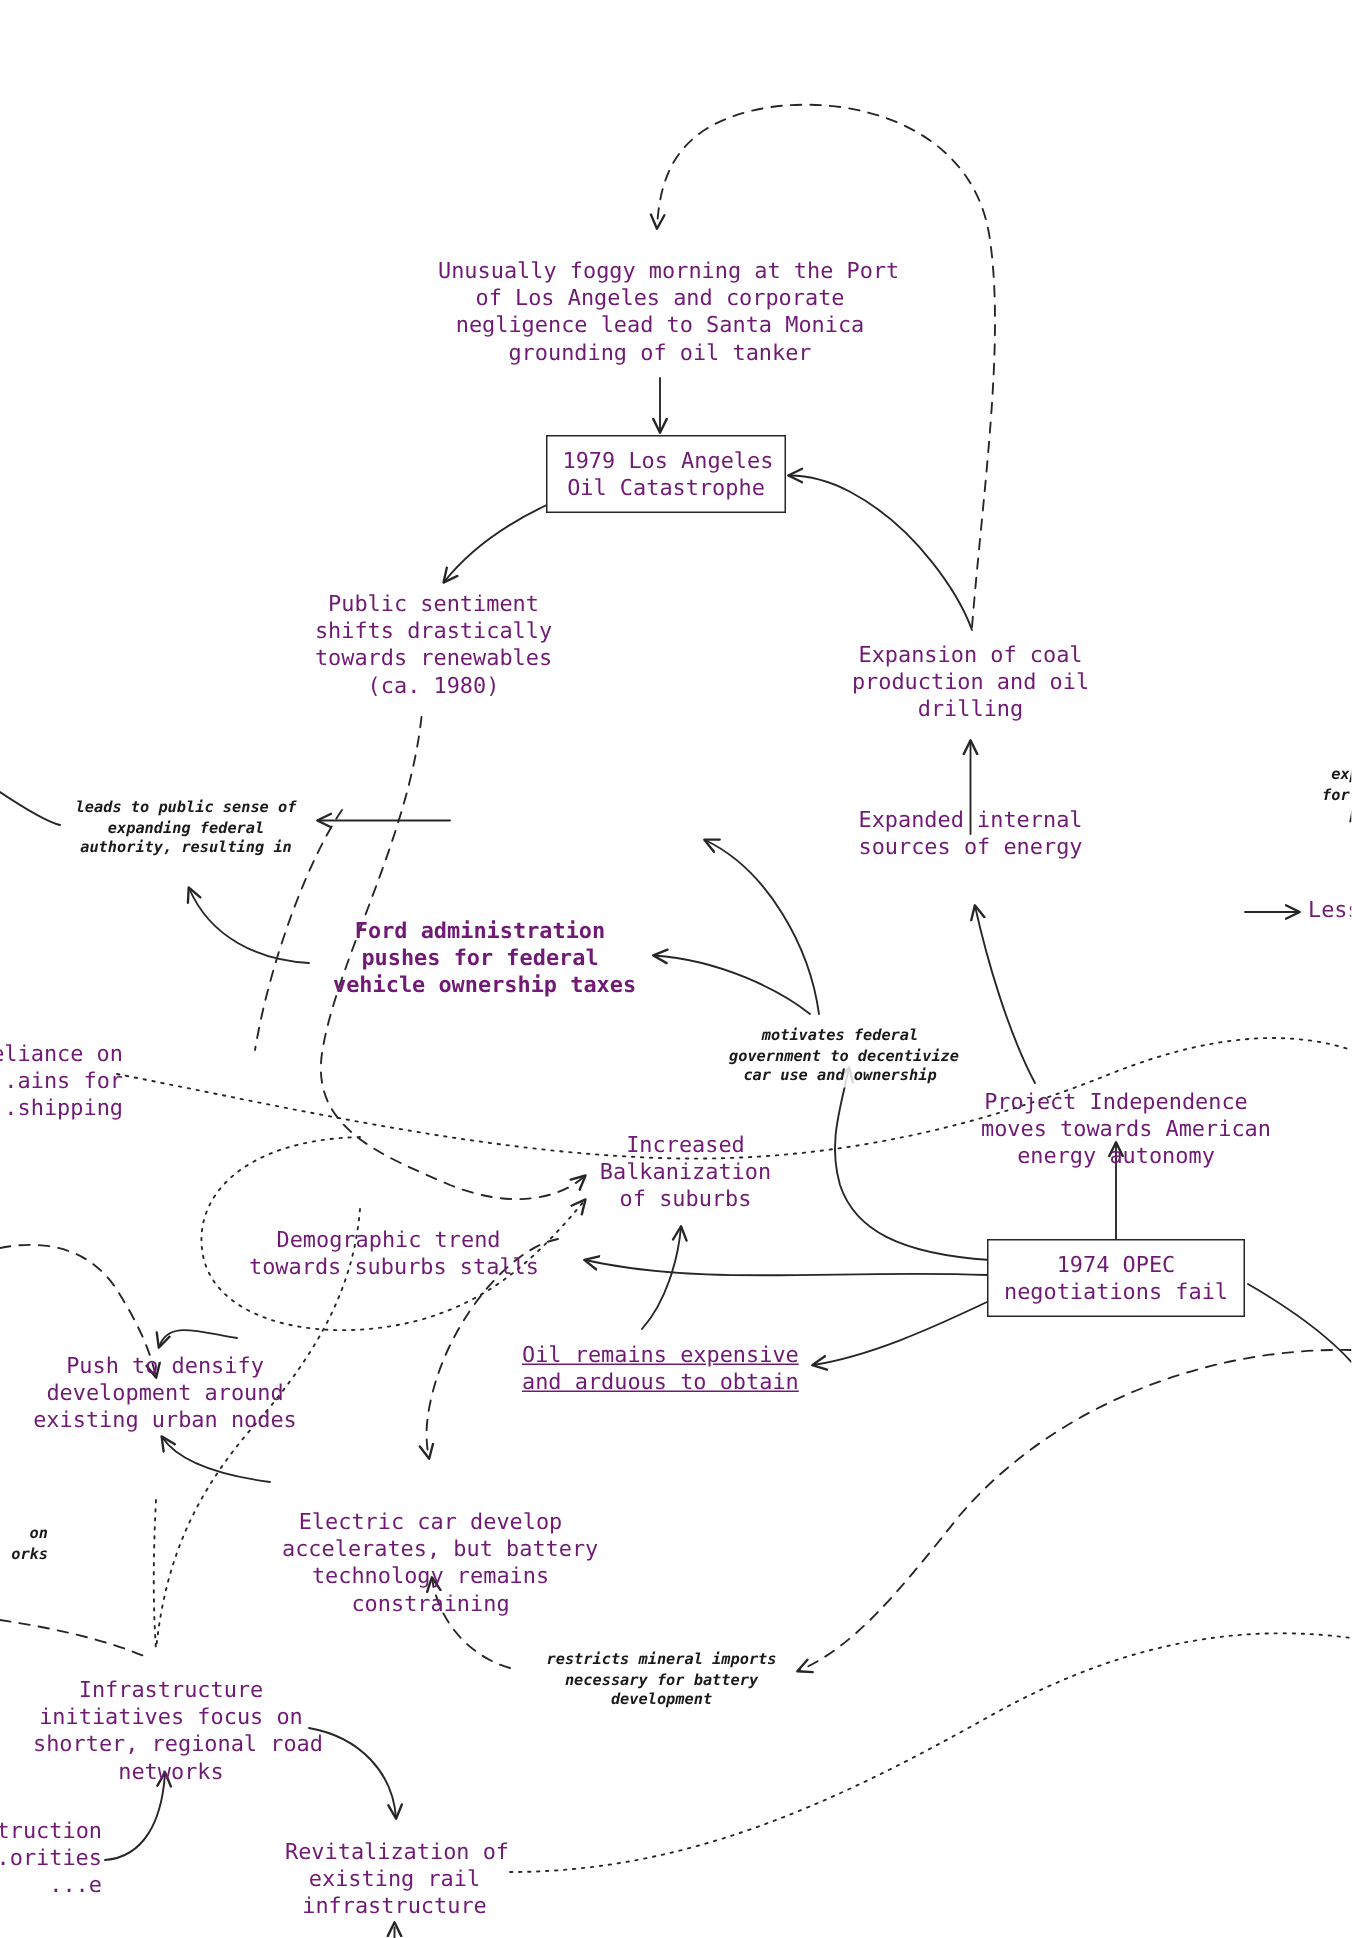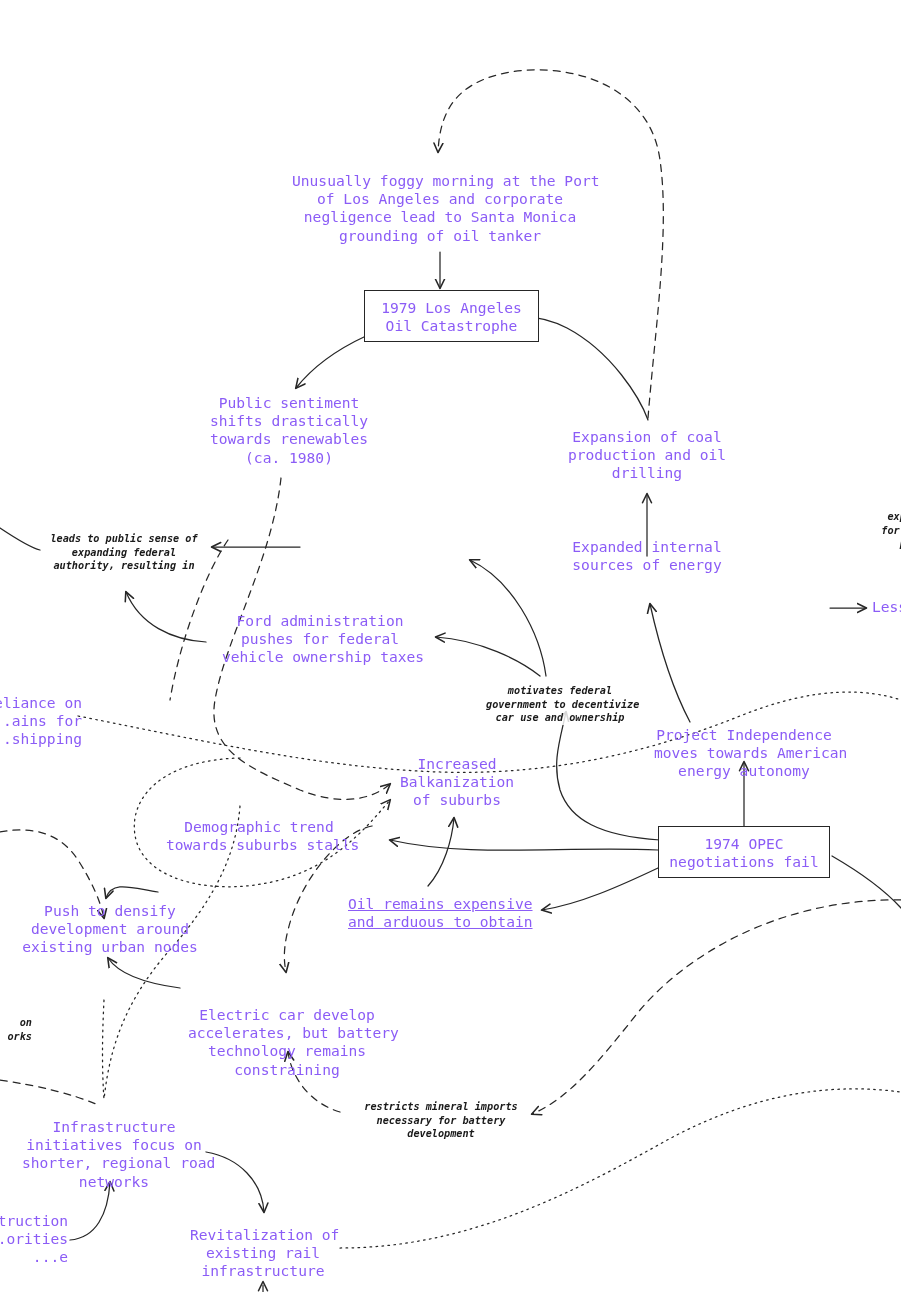--- a/index.html
+++ b/index.html
@@ -18,21 +18,21 @@
   #edges {
     position: absolute;
     left: 0; top: 0;
     width: 901px;
     height: 1292px;
     pointer-events: none;
   }
   .node {
     position: absolute;
     text-align: center;
-    color: #8b5cf6;
+    color: #701a75;
     font-size: 14.6px;
     line-height: 18.2px;
     letter-spacing: 0px;
     white-space: pre;
     font-family: "DejaVu Sans Mono", "Liberation Mono", monospace;
   }
   .node.boxed {
     border: 1.3px solid #262626;
     background: #ffffff;
     padding: 8px 10px;
@@ -139,37 +139,37 @@
       <path d="M 104,1000 C 102,1040 102,1070 104,1100" stroke-dasharray="1.6,4.4"></path>
 
     </g>
   </svg>
 
   <div class="node" style="left:292px; top:172px; width:296px;">Unusually foggy morning at the Port
 of Los Angeles and corporate
 negligence lead to Santa Monica
 grounding of oil tanker</div>
 
-  <div class="node boxed" style="left:364px; top:290px; width:175px; height:52px;">1979 Los Angeles
+  <div class="node boxed" style="left:364px; top:290px; width:160px; height:52px;">1979 Los Angeles
 Oil Catastrophe</div>
 
   <div class="node" style="left:206px; top:394px; width:166px;">Public sentiment
 shifts drastically
 towards renewables
 (ca. 1980)</div>
 
   <div class="node" style="left:566px; top:428px; width:162px;">Expansion of coal
 production and oil
 drilling</div>
 
 
   <div class="node" style="left:568px; top:538px; width:158px;">Expanded internal
 sources of energy</div>
 
-  <div class="node" style="left:222px; top:612px; width:196px;">Ford administration
+  <div class="node" style="left:222px; top:612px; width:196px;font-weight:bold;">Ford administration
 pushes for federal
 vehicle ownership taxes</div>
 
   <div class="node" style="left:-34px; top:694px; width:116px; text-align:right;">...eliance on
 ...ains for
 ...shipping</div>
 
   <div class="node" style="left:654px; top:726px; width:180px;">Project Independence
 moves towards American
 energy autonomy</div>

